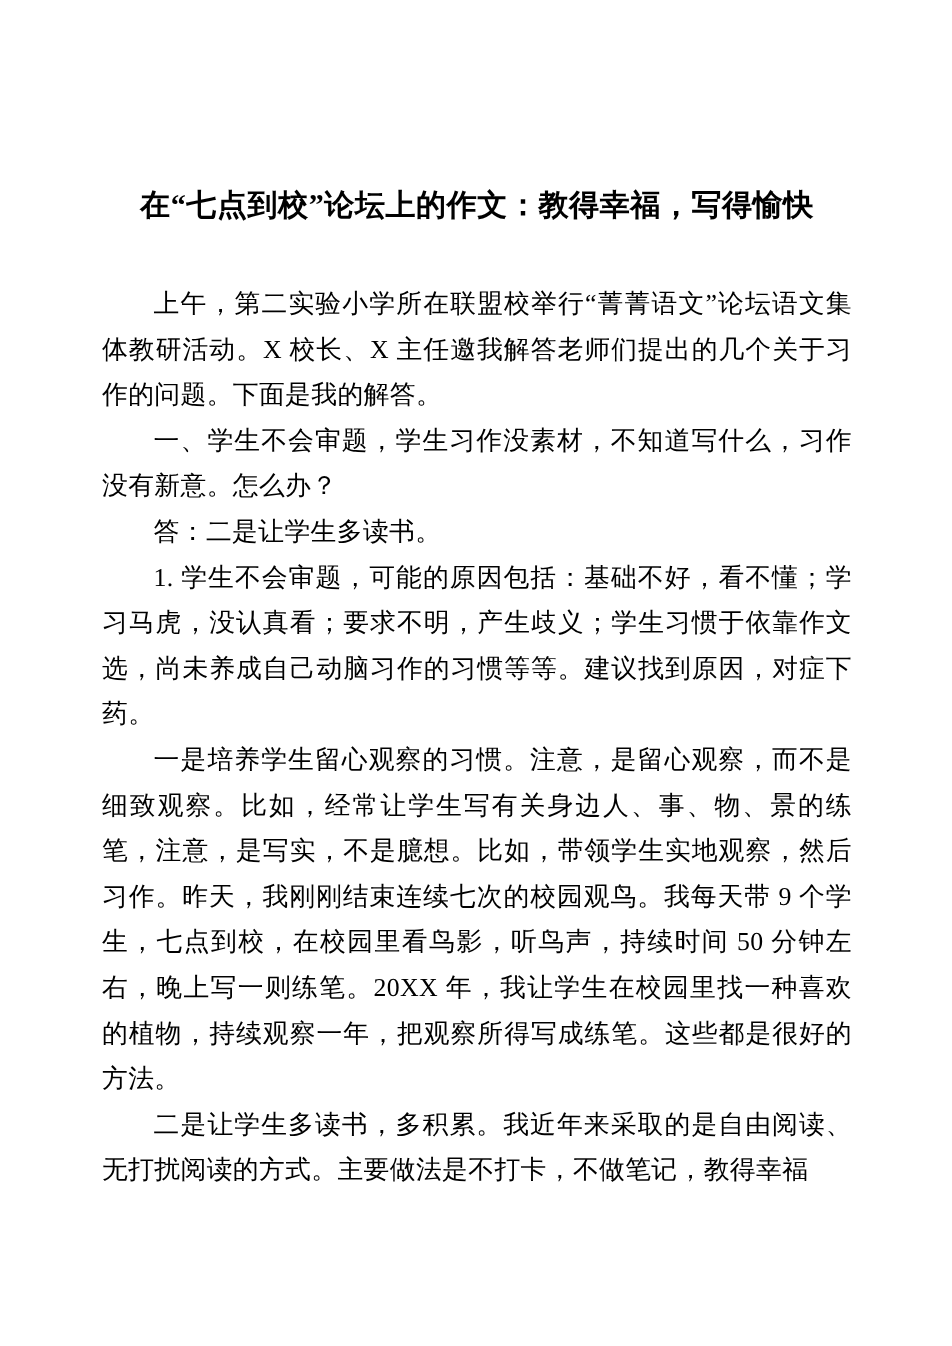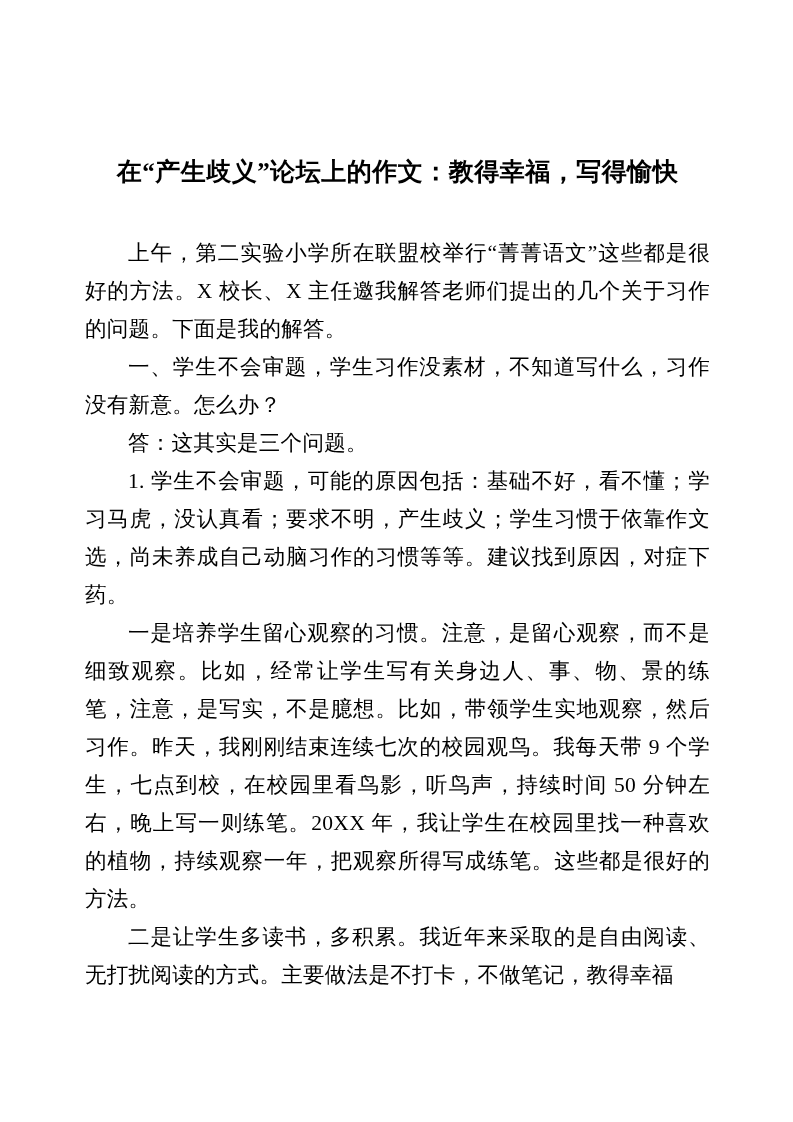--- a/index.html
+++ b/index.html
@@ -37,27 +37,27 @@
     letter-spacing: 0.3px;
   }
   .para.bold {
     font-weight: normal;
   }
 </style>
 </head>
 <body>
 
 <div class="page">
-  <h1 class="doc-title">在“产生歧义”论坛上的作文：教得幸福，写得愉快</h1>
+  <h1 class="doc-title">在“七点到校”论坛上的作文：教得幸福，写得愉快</h1>
 
-  <p class="para">上午，第二实验小学所在联盟校举行“菁菁语文”这些都是很好的方法。X 校长、X 主任邀我解答老师们提出的几个关于习作的问题。下面是我的解答。</p>
+  <p class="para">上午，第二实验小学所在联盟校举行“菁菁语文”论坛语文集体教研活动。X 校长、X 主任邀我解答老师们提出的几个关于习作的问题。下面是我的解答。</p>
 
   <p class="para bold">一、学生不会审题，学生习作没素材，不知道写什么，习作没有新意。怎么办？</p>
 
-  <p class="para">答：这其实是三个问题。</p>
+  <p class="para">答：二是让学生多读书。</p>
 
   <p class="para">1. 学生不会审题，可能的原因包括：基础不好，看不懂；学习马虎，没认真看；要求不明，产生歧义；学生习惯于依靠作文选，尚未养成自己动脑习作的习惯等等。建议找到原因，对症下药。</p>
 
 
   <p class="para">一是培养学生留心观察的习惯。注意，是留心观察，而不是细致观察。比如，经常让学生写有关身边人、事、物、景的练笔，注意，是写实，不是臆想。比如，带领学生实地观察，然后习作。昨天，我刚刚结束连续七次的校园观鸟。我每天带 9 个学生，七点到校，在校园里看鸟影，听鸟声，持续时间 50 分钟左右，晚上写一则练笔。20XX 年，我让学生在校园里找一种喜欢的植物，持续观察一年，把观察所得写成练笔。这些都是很好的方法。</p>
 
   <p class="para">二是让学生多读书，多积累。我近年来采取的是自由阅读、无打扰阅读的方式。主要做法是不打卡，不做笔记，教得幸福</p>
 </div>
 
 </body></html>

